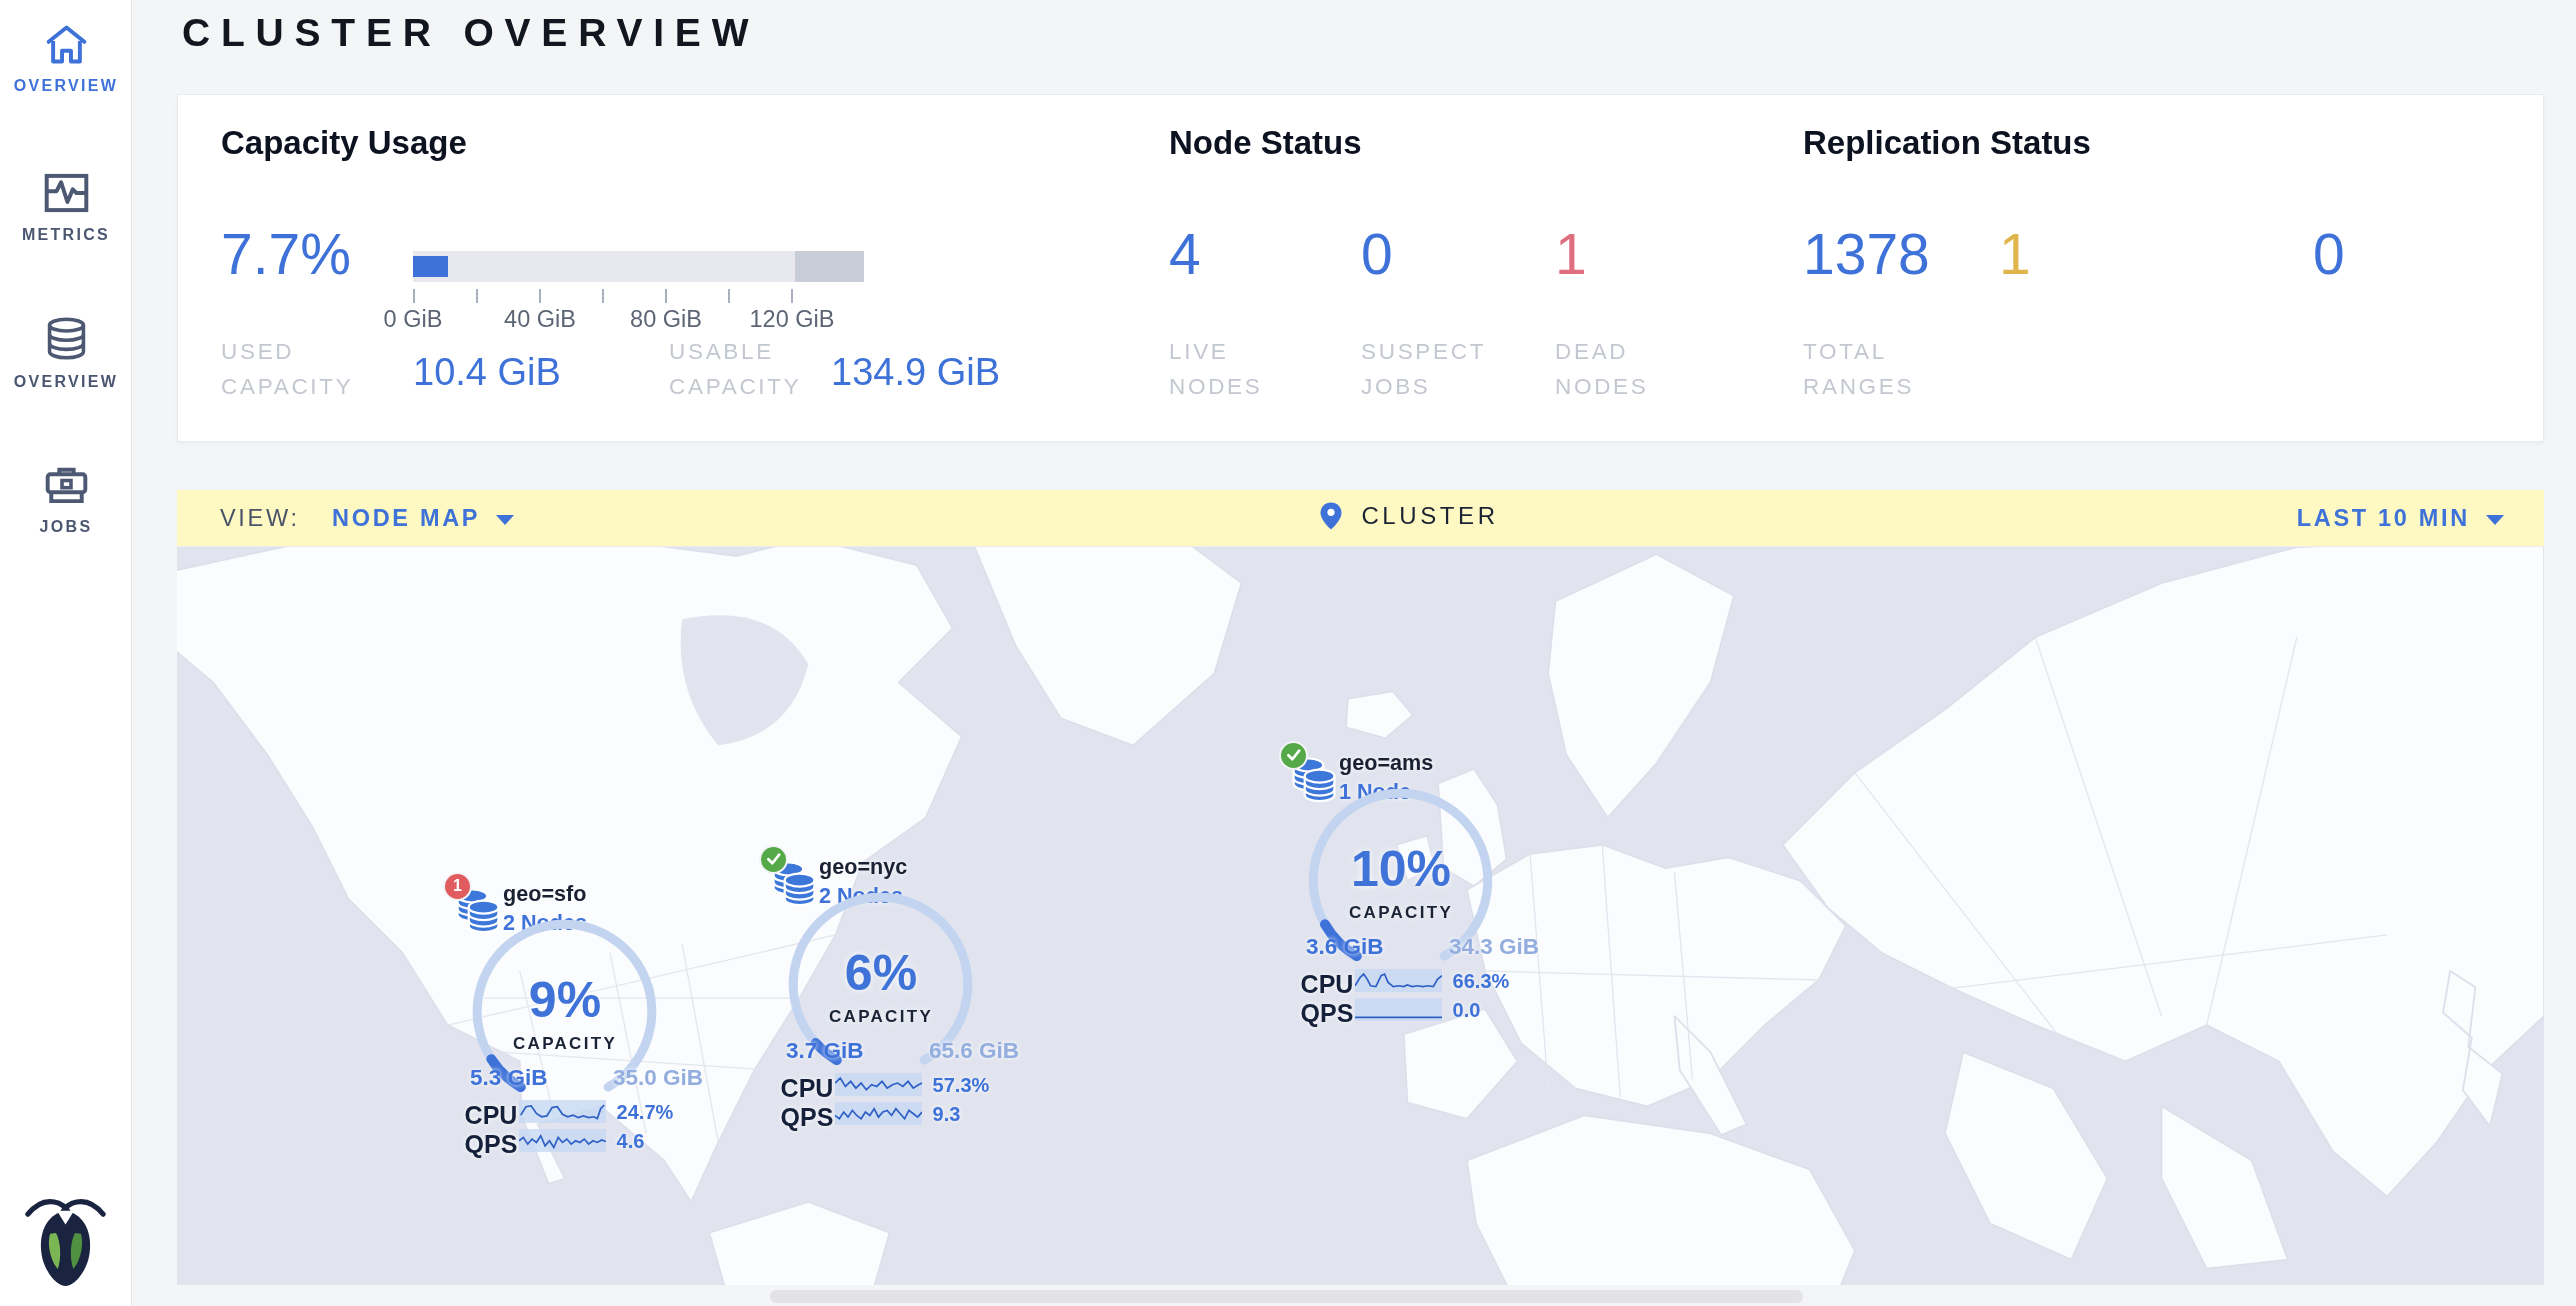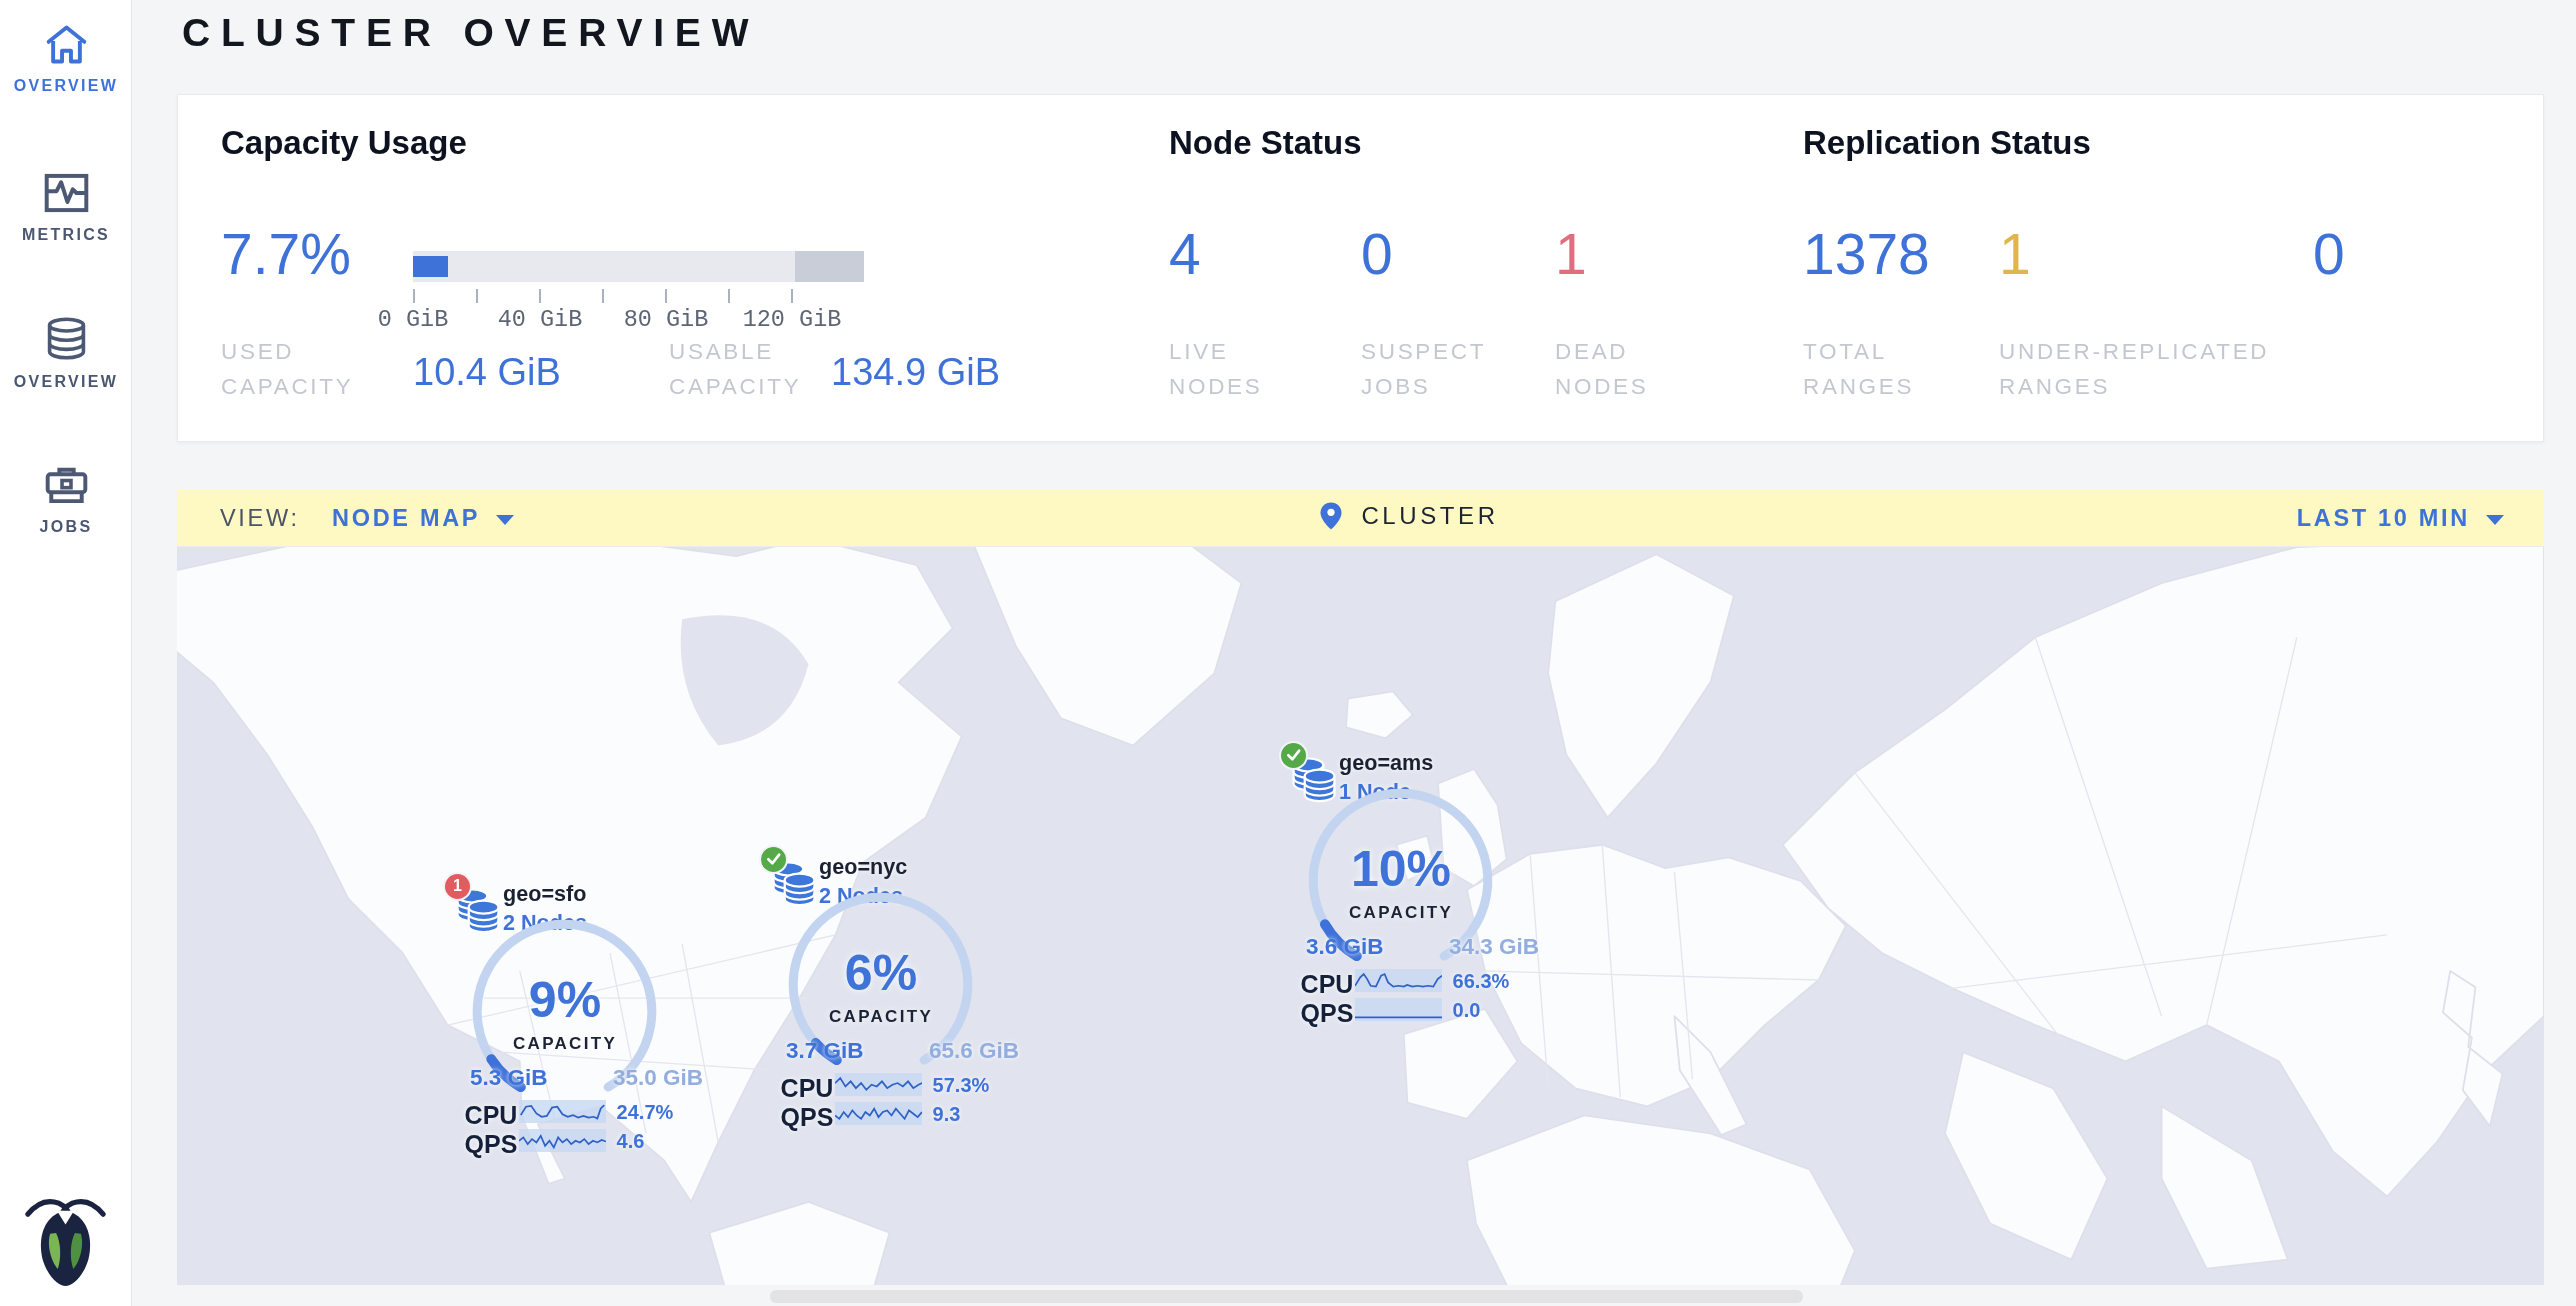--- a/index.html
+++ b/index.html
@@ -25,21 +25,21 @@
   .big-num.red { color:#df6e7e; }
   .big-num.yellow { color:#e0b54b; }
   .stat-label { position:absolute; font-size:22.5px; font-weight:400; letter-spacing:2.7px; color:#c3c7cf; line-height:1.55; }
   .stat-value-blue { position:absolute; font-size:38px; color:#3e72d8; }
 
   
   .cap-bar { position:absolute; left:235px; top:156px; width:451px; height:31px; background:#e7e9ee; }
   .cap-bar-dark { position:absolute; right:0; top:0; width:69px; height:31px; background:#c9cdd8; }
   .cap-bar-fill { position:absolute; left:0; top:4.5px; height:21.6px; background:#3e72d8; }
   .cap-tick { position:absolute; top:194px; width:1.8px; height:13.5px; background:#aab0bd; }
-  .cap-tick-label { position:absolute; top:211px; width:126px; text-align:center; font-size:23.5px; color:#5d6575;font-family:Liberation Mono, monospace; }
+  .cap-tick-label { position:absolute; top:211px; width:126px; text-align:center; font-size:23.5px; color:#5d6575; }
 
   
   .view-bar { position:absolute; left:177px; top:490px; width:2367px; height:57px; background:#fef9c3; border-bottom:0.9px solid #ececf0; }
   .view-left { position:absolute; left:43px; top:15.3px; font-size:23.5px; letter-spacing:2.7px; color:#4b5368; }
   .view-value { position:absolute; left:155px; top:15.3px; font-size:23.5px; letter-spacing:2.7px; color:#3e72d8; font-weight:700; cursor:pointer; }
   .dd-arrow { display:inline-block; width:0; height:0; border-left:9px solid transparent; border-right:9px solid transparent; border-top:10.8px solid #3e72d8; margin-left:16px; vertical-align:middle; }
   .view-center { position:absolute; left:1142px; top:10.8px; cursor:pointer; }
   .view-center .crumb { font-size:24px; letter-spacing:3.6px; color:#1c2333; vertical-align:middle; margin-left:14.4px; }
   .view-right { position:absolute; right:40px; top:15.3px; font-size:23.5px; letter-spacing:2.7px; color:#3e72d8; font-weight:700; cursor:pointer; }
 
@@ -152,21 +152,20 @@
     <div class="big-num red" style="left:1377px; top:126px;">1</div>
     <div class="stat-label" style="left:991px; top:240px; width:117px;">LIVE NODES</div>
     <div class="stat-label" style="left:1183px; top:240px; width:144px;">SUSPECT JOBS</div>
     <div class="stat-label" style="left:1377px; top:240px; width:126px;">DEAD NODES</div>
 
     <h2 class="sec-title" style="left:1625px; top:29px;">Replication Status</h2>
     <div class="big-num" style="left:1625px; top:126px;">1378</div>
     <div class="big-num yellow" style="left:1821px; top:126px;">1</div>
     <div class="big-num" style="left:2135px; top:126px;">0</div>
     <div class="stat-label" style="left:1625px; top:240px; width:135px;">TOTAL RANGES</div>
-    <div class="stat-label" style="left:1821px; top:240px; width:289px;">UNDER-REPLICATED RANGES</div>
   </section>
 
   <section class="view-bar">
     <span class="view-left">VIEW:</span>
     <span class="view-value"><span>NODE MAP</span><span class="dd-arrow"></span></span>
     <span class="view-center">
       <svg width="24" height="30" viewBox="0 0 24 29" style="vertical-align:middle;">
         <path d="M12 1 C6 1 1.5 5.6 1.5 11.3 C1.5 19 12 28 12 28 C12 28 22.5 19 22.5 11.3 C22.5 5.6 18 1 12 1 Z" fill="#3e72d8"></path>
         <circle cx="12" cy="10.8" r="3.6" fill="#ffffff"></circle>
       </svg>

